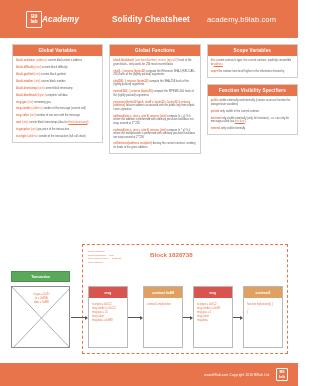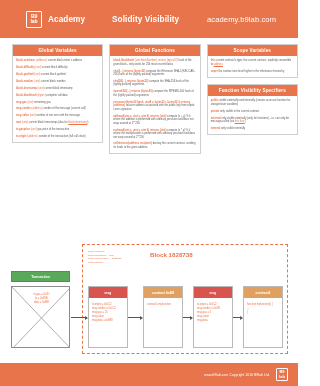--- a/index.html
+++ b/index.html
@@ -19,21 +19,21 @@
   }
   .logo{
     margin-left:26px;width:16px;height:17px;
     border:1.2px solid #ffffff;border-radius:1px;
     display:flex;flex-direction:column;justify-content:center;align-items:center;
     color:#ffffff;font-size:5.2px;line-height:5.4px;font-weight:bold;letter-spacing:-.2px;
     box-sizing:border-box;
   }
   .logo span{display:block;}
   .brand{
-    margin-left:6px;color:#ffffff;font-size:8.2px;font-weight:bold;letter-spacing:.1px;
+    color:#ffffff;font-size:8.2px;font-weight:bold;letter-spacing:.1px;font-style:italic;
   }
   .title{
     position:absolute;left:112px;color:#ffffff;font-size:8.2px;font-weight:bold;letter-spacing:.1px;
   }
   .site{
     position:absolute;left:207px;color:#ffffff;font-size:7.6px;font-weight:normal;letter-spacing:.1px;
   }
 
   
   .cols{position:absolute;left:0;top:44px;width:298px;display:flex;gap:0;}
@@ -144,21 +144,21 @@
 <body>
 
 <div id="page">
 
   <div class="header">
     <div class="logo">
       <span>B9</span>
       <span>lab</span>
     </div>
     <div class="brand">Academy</div>
-    <div class="title">Solidity Visibility</div>
+    <div class="title">Solidity Cheatsheet</div>
     <div class="site">academy.b9lab.com</div>
   </div>
 
   <div class="cols">
 
     <div class="col col1">
       <div class="panel">
         <div class="panel-head">Global Variables</div>
         <div class="panel-body" id="c0p0">
             <div class="entry"><span class="kw">block.coinbase</span><span class="ty"> (address)</span><span> current block miner's address</span></div>

